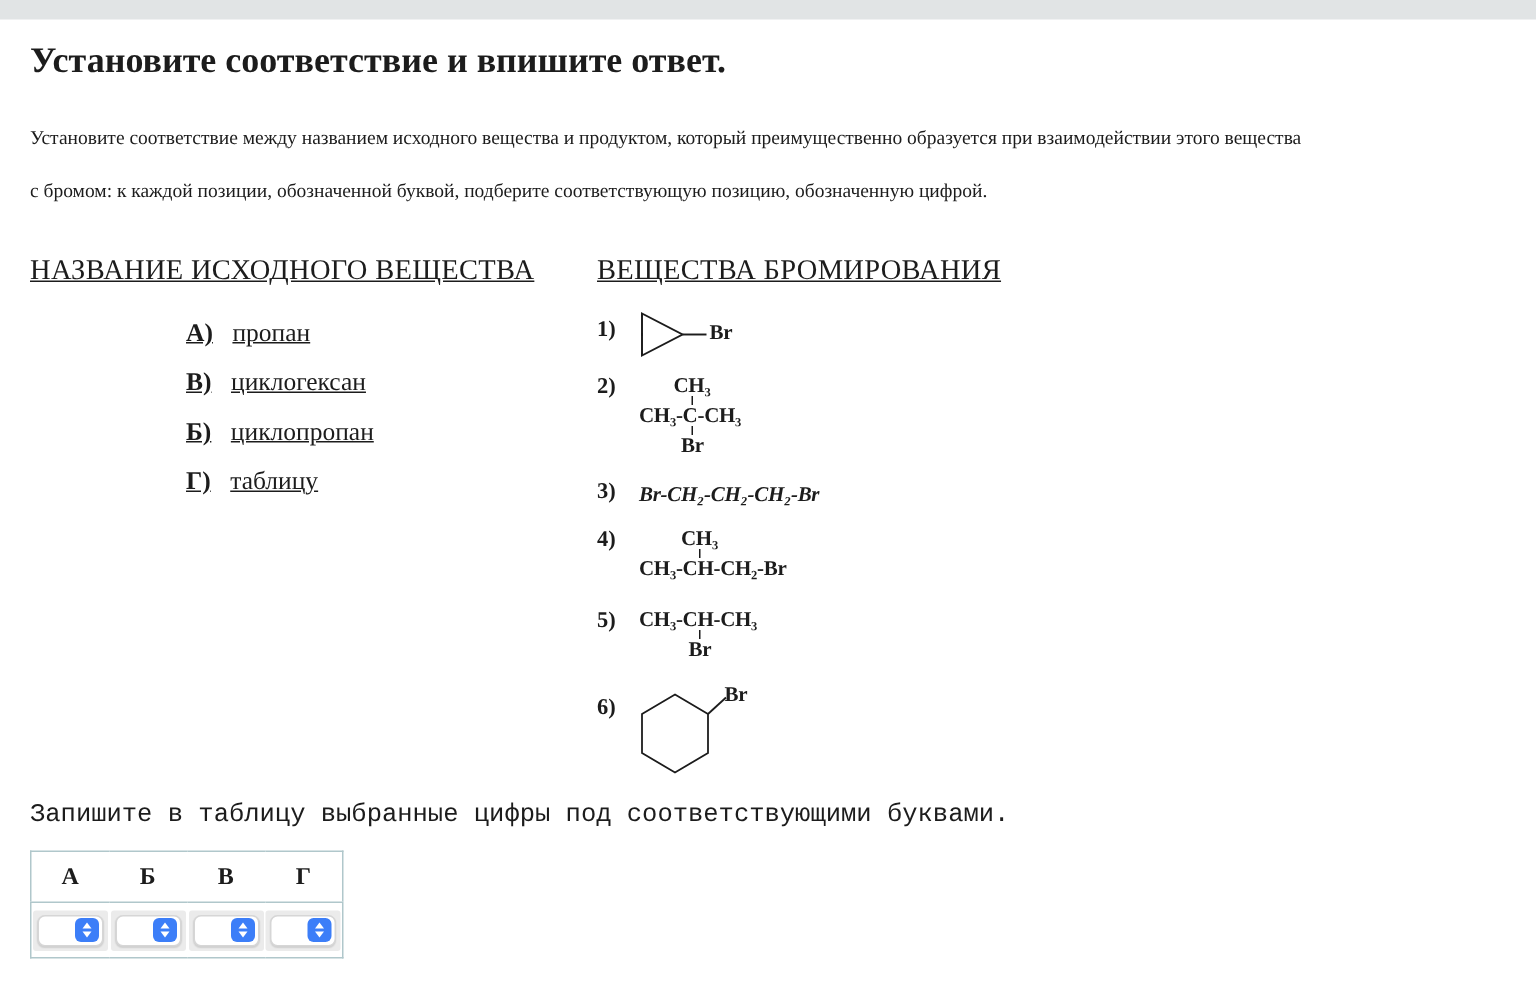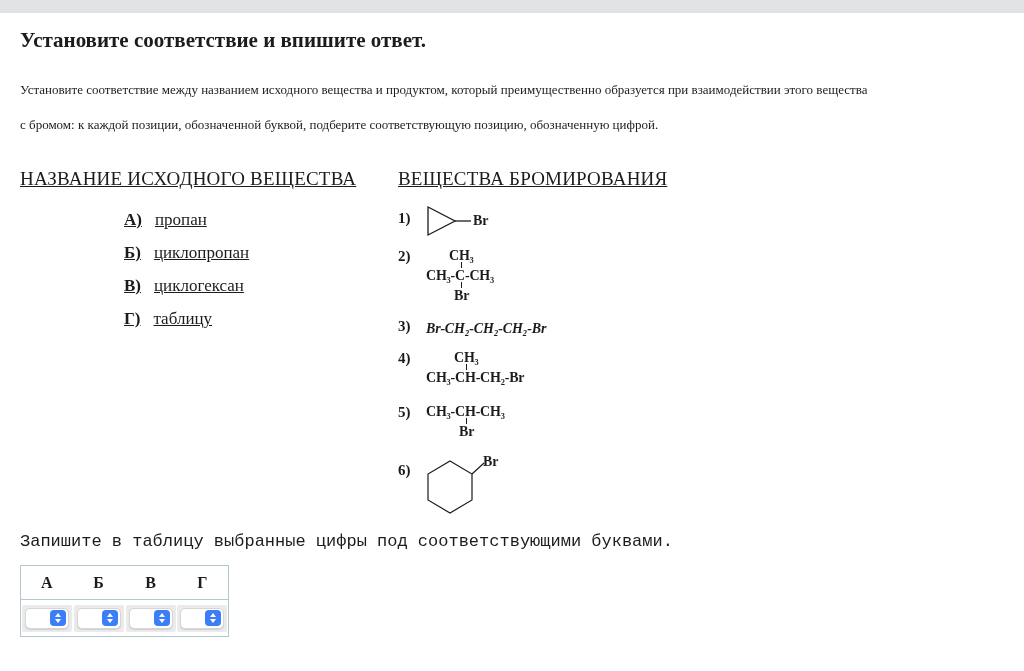--- a/index.html
+++ b/index.html
@@ -6,21 +6,21 @@
   html, body { margin: 0; padding: 0; }
   body {
     width: 1024px; height: 671px; overflow: hidden;
     background: #ffffff;
     font-family: "Liberation Serif", "DejaVu Serif", serif;
     color: #1c1c1c;
   }
   .top-bar { width: 100%; height: 13px; background: #e1e4e5; }
   .content { padding: 0 26px 0 20px; }
 
-  .title { font-size: 21px; font-weight: bold; margin: 15px 0 0 0; }
+  .title { font-size: 24px; font-weight: bold; margin: 15px 0 0 0; }
 
   .intro { margin-top: 19px; font-size: 13px; line-height: 35px; }
   .intro .j { text-align: justify; }
 
   .cols { display: flex; margin-top: 26px; align-items: flex-start; }
   .col-left { width: 378px; flex-shrink: 0; }
   .col-right { flex: 1; }
   .col-header {
     font-size: 19px; font-weight: normal; text-decoration: underline;
     letter-spacing: 0.2px; white-space: nowrap;
@@ -113,24 +113,24 @@
 
     <div class="cols">
 
       <div class="col-left">
         <div class="col-header">НАЗВАНИЕ ИСХОДНОГО ВЕЩЕСТВА</div>
         <div class="substances">
           <div class="substance">
             <span class="letter">А)</span><span class="sname">пропан</span>
           </div>
           <div class="substance">
+            <span class="letter">В)</span><span class="sname">циклогексан</span>
+          </div>
+          <div class="substance">
             <span class="letter">Б)</span><span class="sname">циклопропан</span>
-          </div>
-          <div class="substance">
-            <span class="letter">В)</span><span class="sname">циклогексан</span>
           </div>
           <div class="substance">
             <span class="letter">Г)</span><span class="sname">таблицу</span>
           </div>
         </div>
       </div>
 
       <div class="col-right">
         <div class="col-header">ВЕЩЕСТВА БРОМИРОВАНИЯ</div>
         <div class="products">

